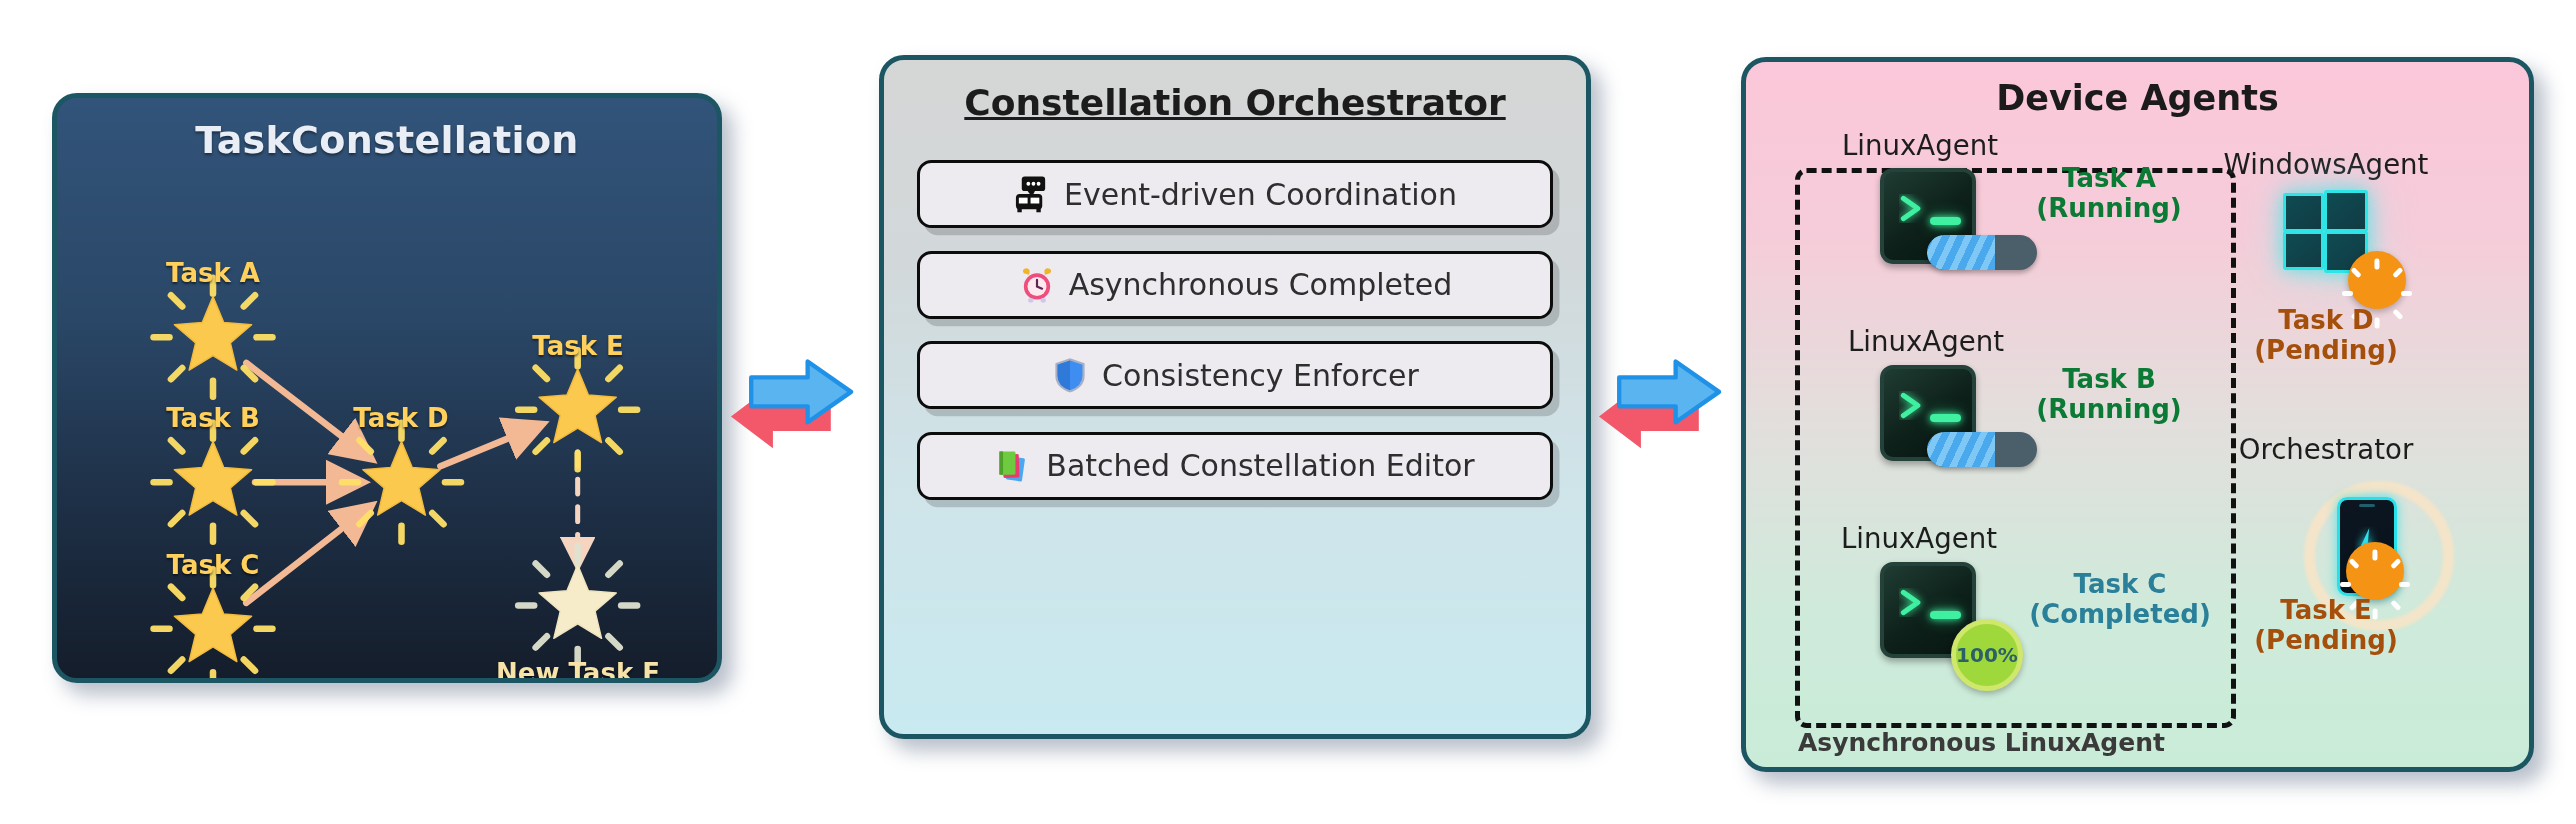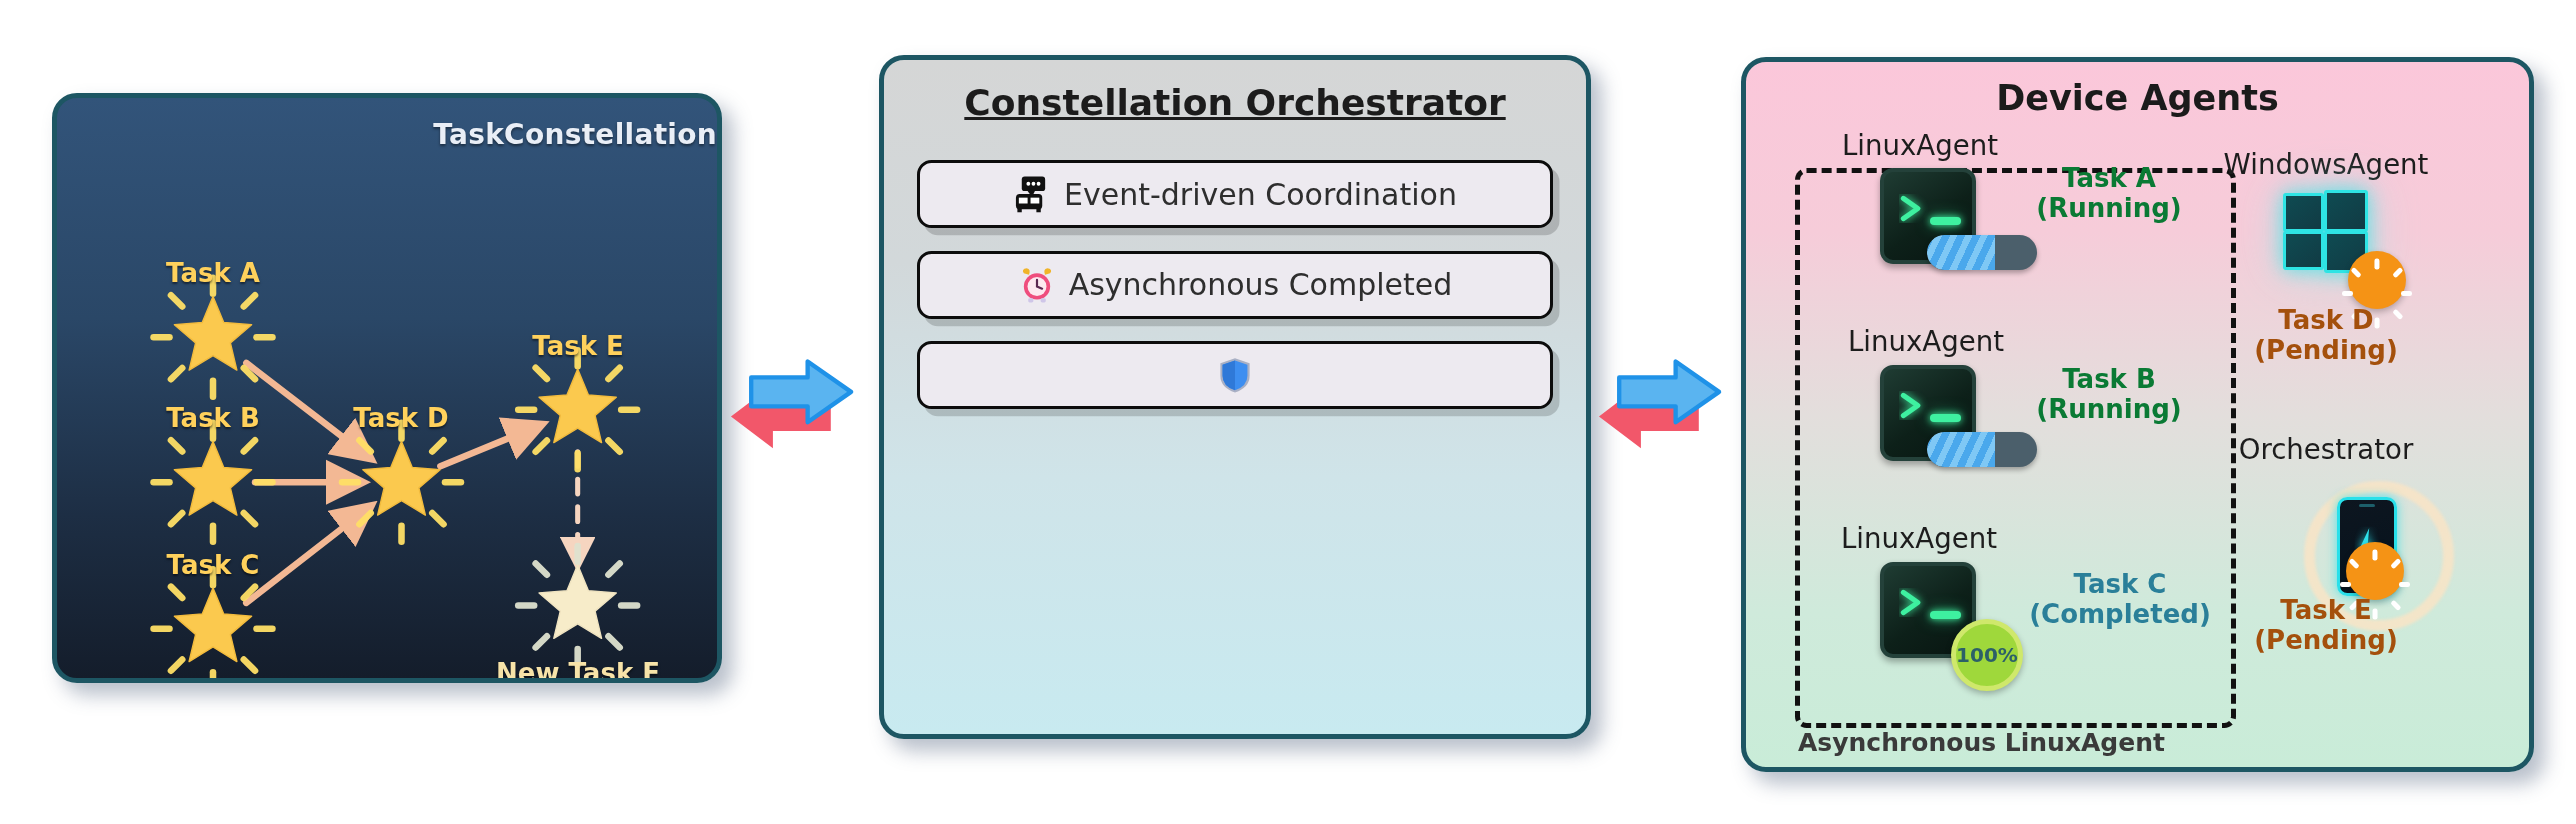--- a/index.html
+++ b/index.html
@@ -7,22 +7,22 @@
   .stage{position:relative;width:2576px;height:825px;background:#fff;}
 
   
   .panel{position:absolute;border:5.1px solid #1d5663;border-radius:25px;
          box-shadow:10.2px 11.6px 19px rgba(100,115,140,.45);overflow:hidden;}
   .panel-title{position:absolute;left:0;right:0;text-align:center;font-weight:bold;}
 
   
   #leftPanel{left:52px;top:93px;width:660px;height:580px;
      background:linear-gradient(180deg,#32547a 0%,#2a4767 38%,#1d2e44 72%,#141d2b 100%);}
-  #leftPanel .panel-title{top:20.3px;font-size:28px;color:#e9eef6;letter-spacing:0.3px;
-     text-shadow:0 1.5px 2.9px rgba(0,0,0,.45);text-align:right;}
+  #leftPanel .panel-title{top:20.3px;font-size:38px;color:#e9eef6;letter-spacing:0.3px;
+     text-shadow:0 1.5px 2.9px rgba(0,0,0,.45);}
   .cons-svg{position:absolute;left:0;top:0;width:100%;height:100%;}
   .star-lbl{position:absolute;transform:translate(-50%,-100%);white-space:nowrap;
      font-size:26px;font-weight:bold;color:#ffd15c;text-shadow:0 1.5px 2.2px rgba(0,0,0,.5);}
   .star-lbl.below{transform:translate(-50%,0);}
   .star-lbl.dim{color:#f7e3a8;}
 
   
   .xchg{position:absolute;width:138px;height:123px;}
 
   
@@ -212,20 +212,30 @@
               <rect x="31" y="44" width="7" height="6" rx="2" fill="#cfc6e8"></rect>
             </svg></span>
           <span class="feat-label">Asynchronous Completed</span>
         </div>
         <div class="feat">
           <span class="feat-ico"><svg viewBox="0 0 52 52">
               <path d="M26 3 L46 10 L46 27 Q46 43 26 50 Q6 43 6 27 L6 10 Z" fill="#a9b0c4"></path>
               <path d="M26 6 L43 12 L43 27 Q43 41 26 47 Q9 41 9 27 L9 12 Z" fill="#3d8ef0"></path>
               <path d="M26 6 L26 47 Q9 41 9 27 L9 12 Z" fill="#2f79d8"></path>
             </svg></span>
+          <span class="feat-label">Consistency Enforcer</span>
+        </div>
+        <div class="feat">
+          <span class="feat-ico"><svg viewBox="0 0 52 52">
+              <rect x="17" y="14" width="22" height="32" rx="2" fill="#4aa8f0" transform="rotate(8 28 30)"></rect>
+              <rect x="11" y="10" width="22" height="32" rx="2" fill="#ea3b71" transform="rotate(-2 22 26)"></rect>
+              <rect x="6" y="6" width="22" height="32" rx="2" fill="#6ecb3f"></rect>
+              <rect x="6" y="6" width="5" height="32" fill="#4ea02a"></rect>
+            </svg></span>
+          <span class="feat-label">Batched Constellation Editor</span>
         </div>
       </div>
   </div>
 
   <div class="xchg" style="left:1590px;top:347px;">
     <svg viewBox="0 0 190 170" width="138" height="123">
       <path d="M12 96 L70 52 L70 76 L150 76 L150 116 L70 116 L70 140 Z" fill="#f2576a"></path>
       <path d="M178 62 L118 20 L118 42 L40 42 L40 82 L118 82 L118 104 Z" fill="#5ab4f0" stroke="#1f92e8" stroke-width="6" stroke-linejoin="round"></path>
     </svg>
   </div>

